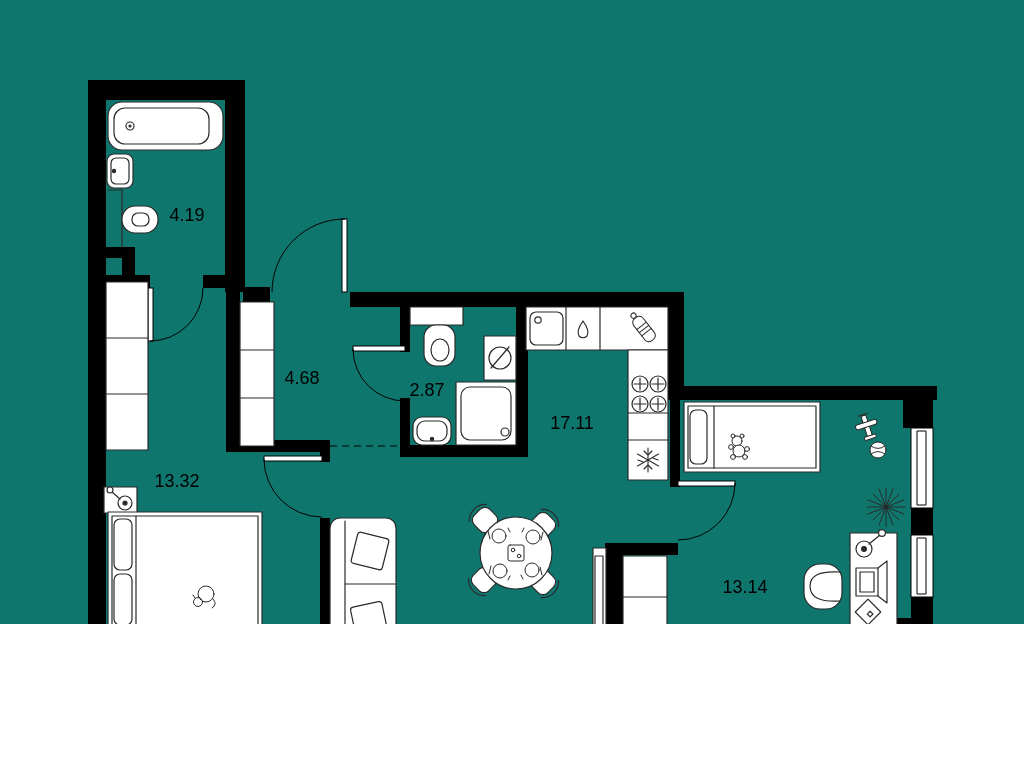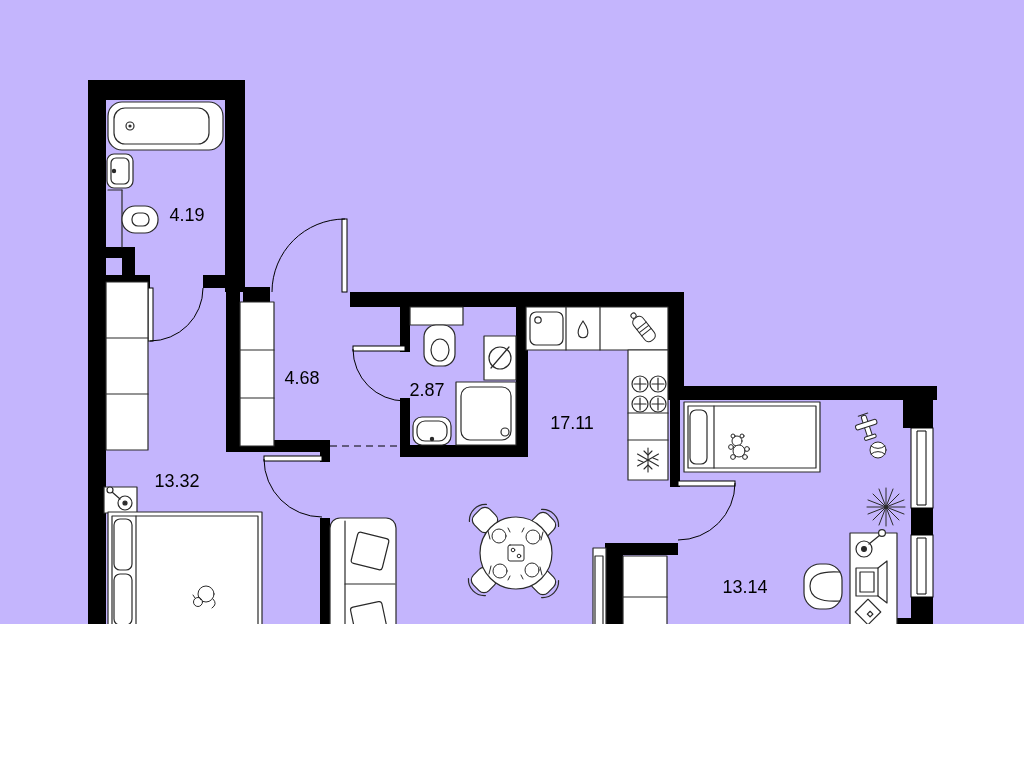--- a/index.html
+++ b/index.html
@@ -1,16 +1,16 @@
 <!DOCTYPE html>
 <html><head>
 <meta charset="utf-8">
 <style>
   html,body{margin:0;padding:0;background:#ffffff;}
-  .stage{position:relative;width:1024px;height:624px;background:#c4b5fd;overflow:hidden;
+  .stage{position:relative;width:1024px;height:624px;background:#0f766e;overflow:hidden;
          font-family:"Liberation Sans",sans-serif;}
   svg{position:absolute;left:0;top:0;}
   .room-label{font-size:18px;fill:#000;}
 </style>
 </head>
 <body>
 
 <div class="stage">
 <svg width="1024" height="768" viewBox="0 0 1024 768">
 

